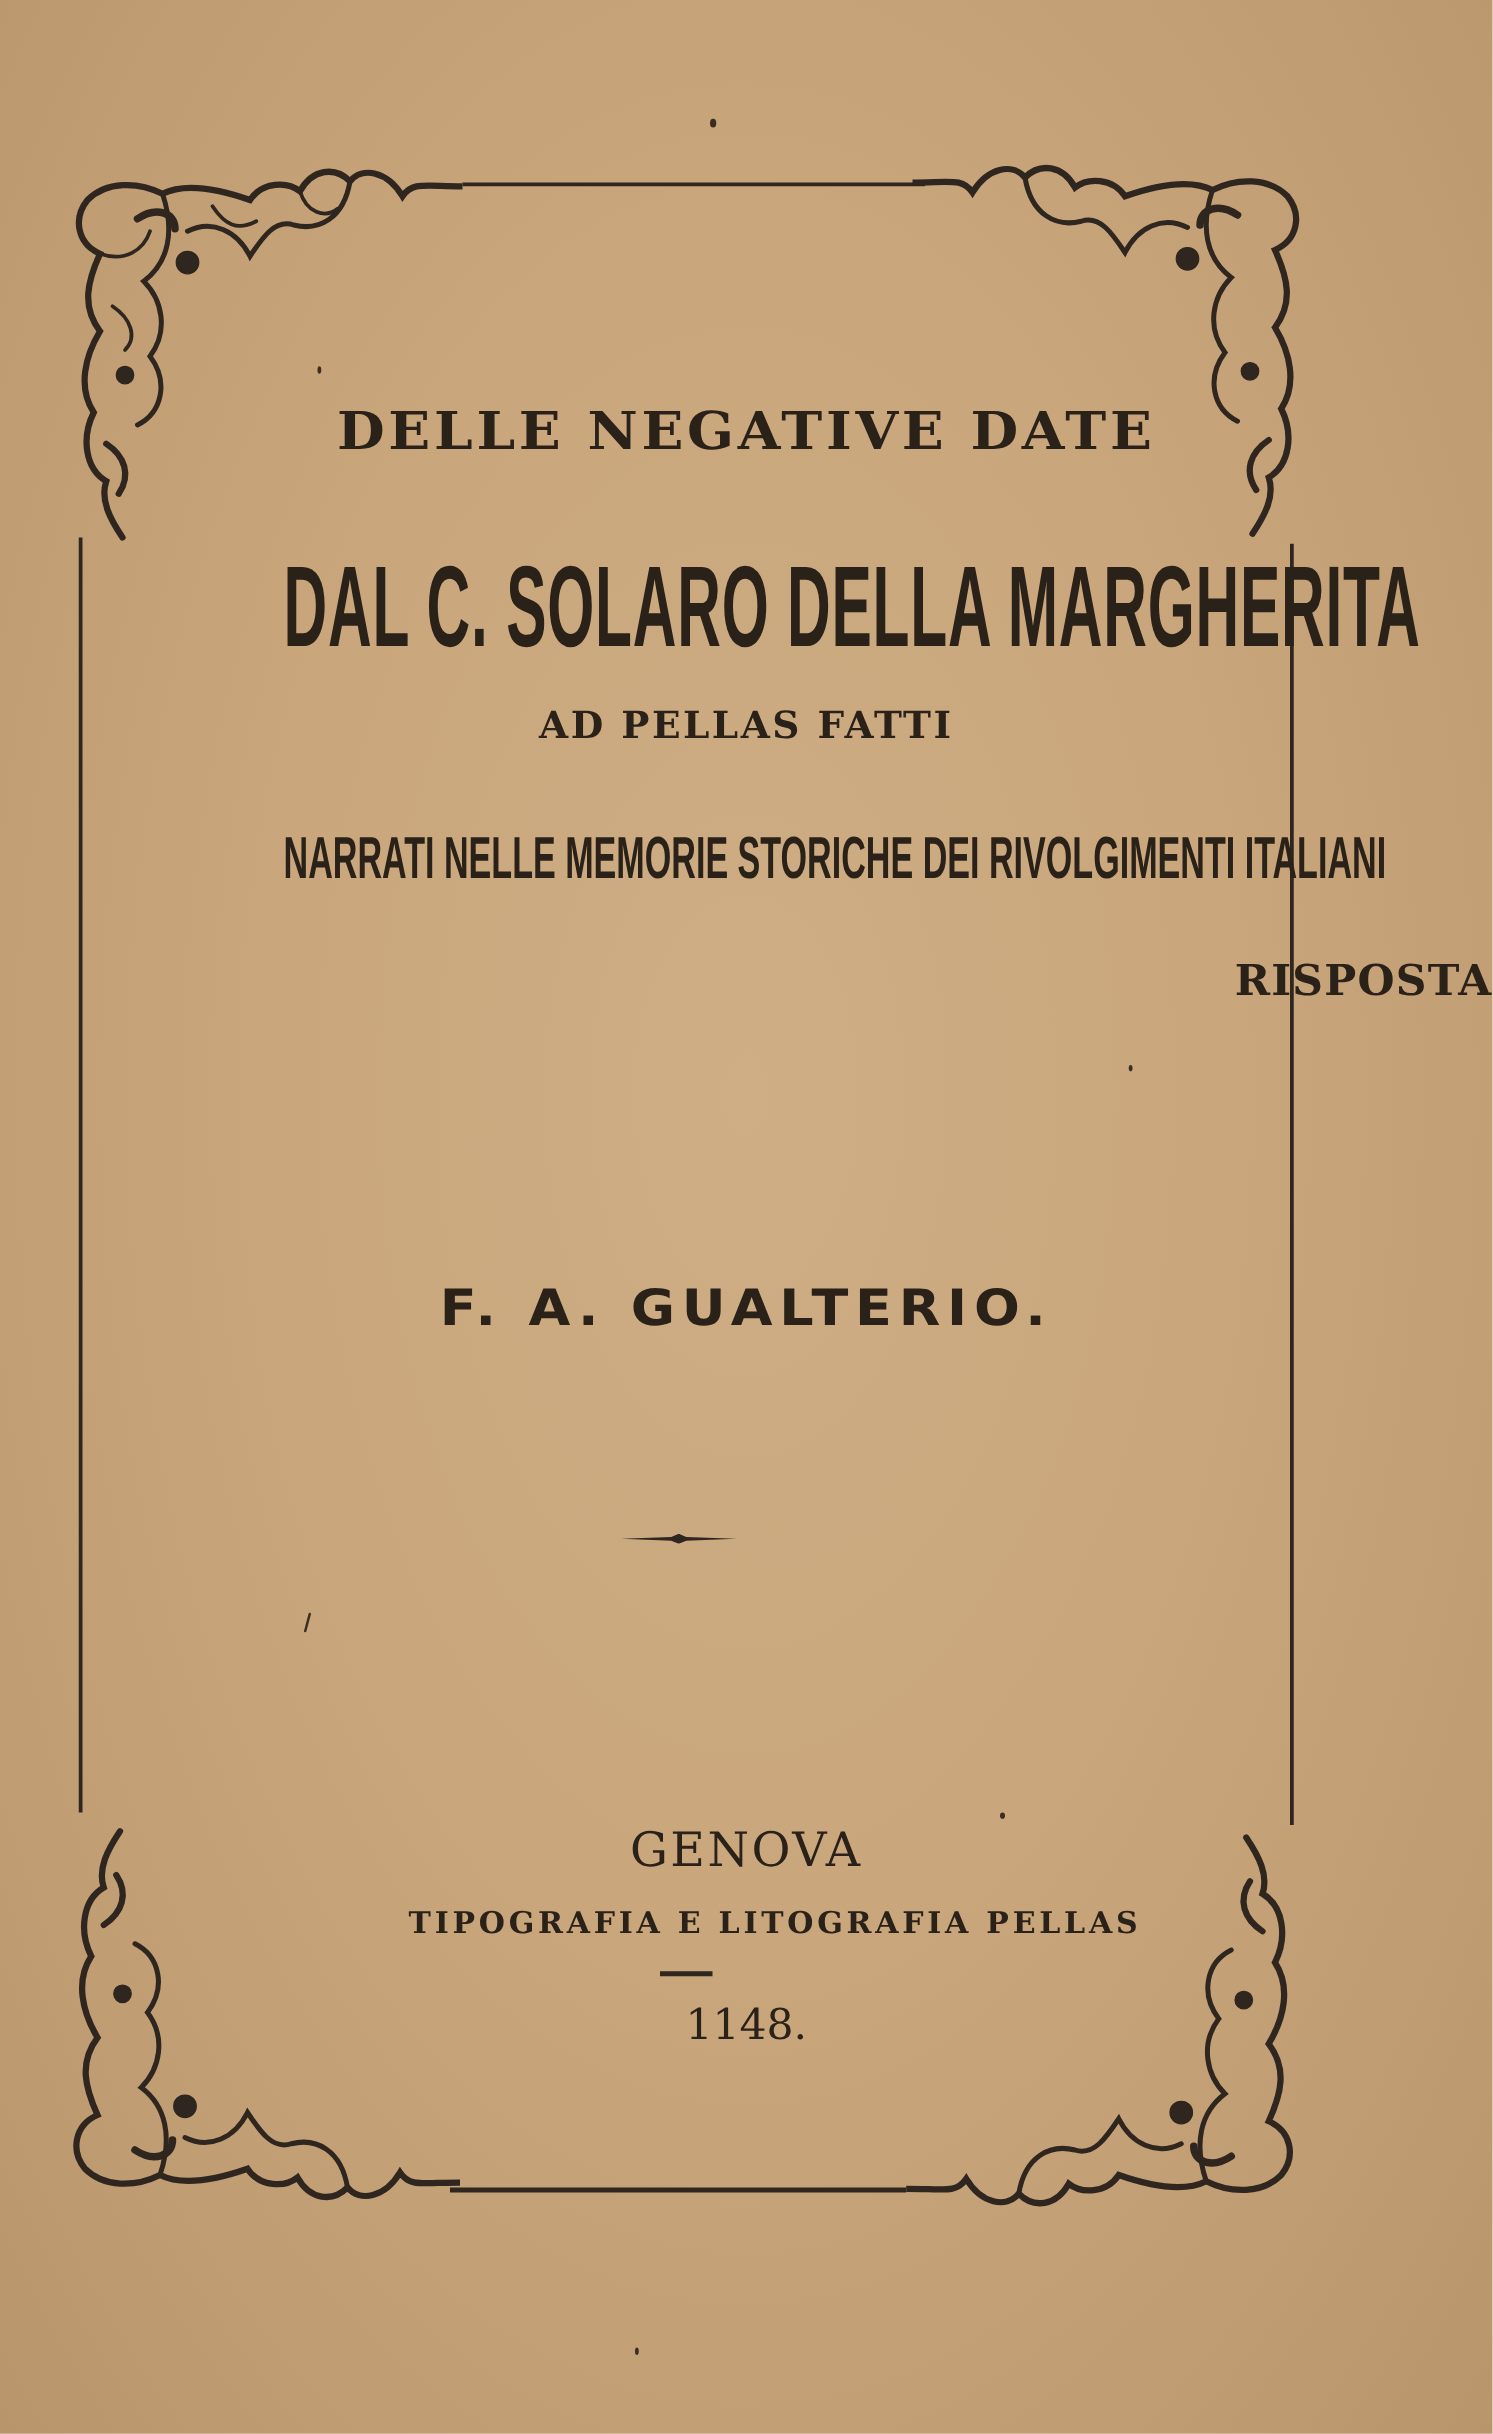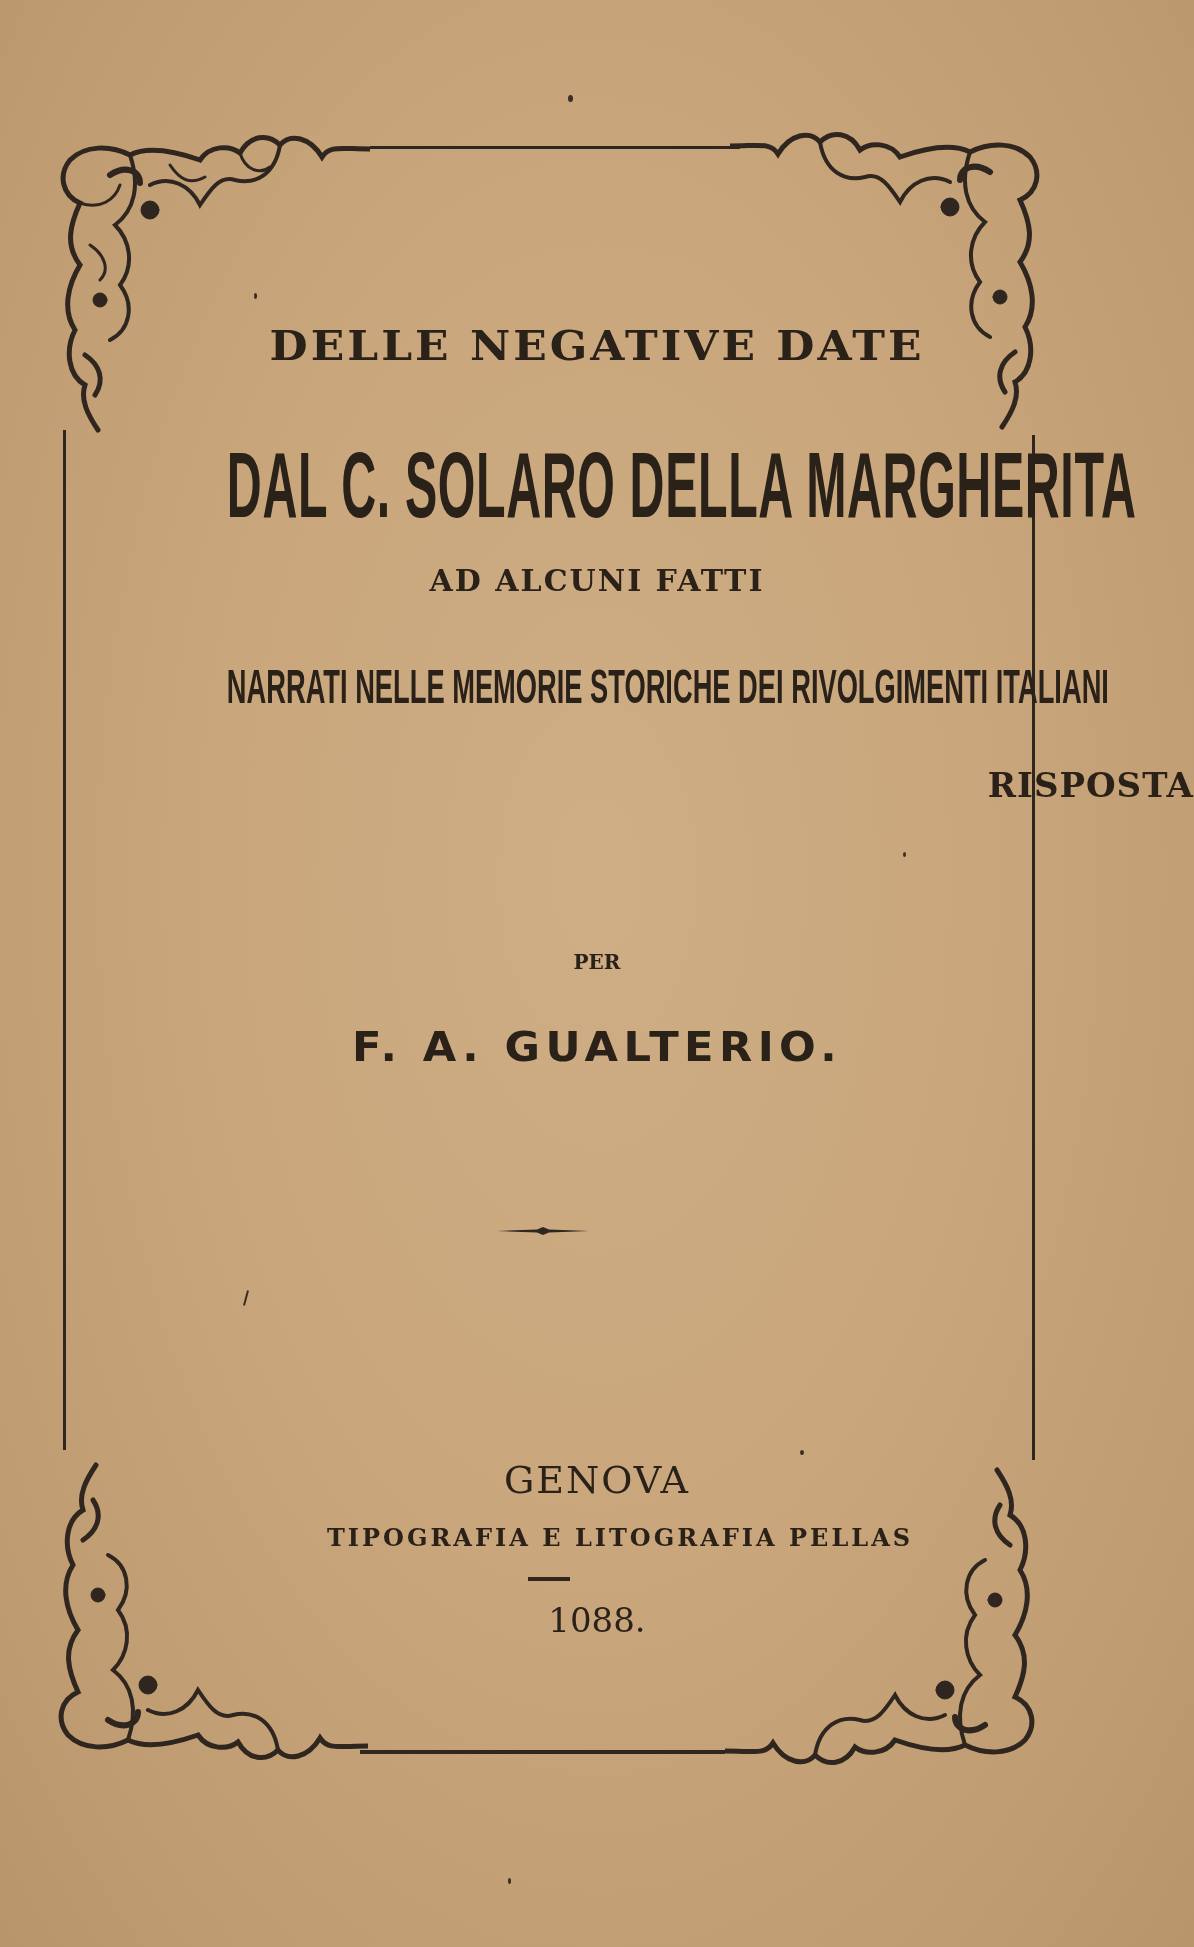--- a/index.html
+++ b/index.html
@@ -92,34 +92,33 @@
       <path d="M90 40 C100 70 95 95 75 110 C90 125 95 150 80 170 C95 190 90 215 70 225" stroke-width="4"></path>
       <circle cx="110" cy="95" r="9" fill="#2e261f"></circle>
       <circle cx="60" cy="185" r="7" fill="#2e261f"></circle>
       <path d="M70 60 C85 50 100 55 100 68" stroke-width="6"></path>
       <path d="M45 240 C60 250 65 265 55 280" stroke-width="5"></path>
     </svg>
   </div>
 
   <div class="line t1">DELLE NEGATIVE DATE</div>
   <div class="line t2">DAL C. SOLARO DELLA MARGHERITA</div>
-  <div class="line t3">AD ALCUNI FATTI</div>
+  <div class="line t3">AD PELLAS FATTI</div>
   <div class="line t4">NARRATI NELLE MEMORIE STORICHE DEI RIVOLGIMENTI ITALIANI</div>
   <div class="line t5">RISPOSTA</div>
-  <div class="line t7">PER</div>
   <div class="line t8">F. A. GUALTERIO.</div>
 
   <svg class="fleuron" viewBox="0 0 92 8">
     <path d="M0 4 L40 2.5 L46 0 L52 2.5 L92 4 L52 5.5 L46 8 L40 5.5 Z" fill="#2e261f"></path>
   </svg>
 
   <div class="line t9">GENOVA</div>
   <div class="line t10">TIPOGRAFIA E LITOGRAFIA PELLAS</div>
   <div class="dash"></div>
-  <div class="line t11">1088.</div>
+  <div class="line t11">1148.</div>
 
   <div class="speck" style="left:568px;top:95px;width:5px;height:7px;"></div>
   <div class="speck" style="left:254px;top:293px;width:3px;height:6px;"></div>
   <div class="speck" style="left:903px;top:852px;width:3px;height:5px;"></div>
   <div class="speck" style="left:800px;top:1450px;width:4px;height:5px;"></div>
   <div class="speck" style="left:508px;top:1878px;width:3px;height:6px;"></div>
   <div class="speck" style="left:245px;top:1290px;width:2px;height:16px;border-radius:1px;transform:rotate(15deg);"></div>
 </div>
 
 </body></html>

